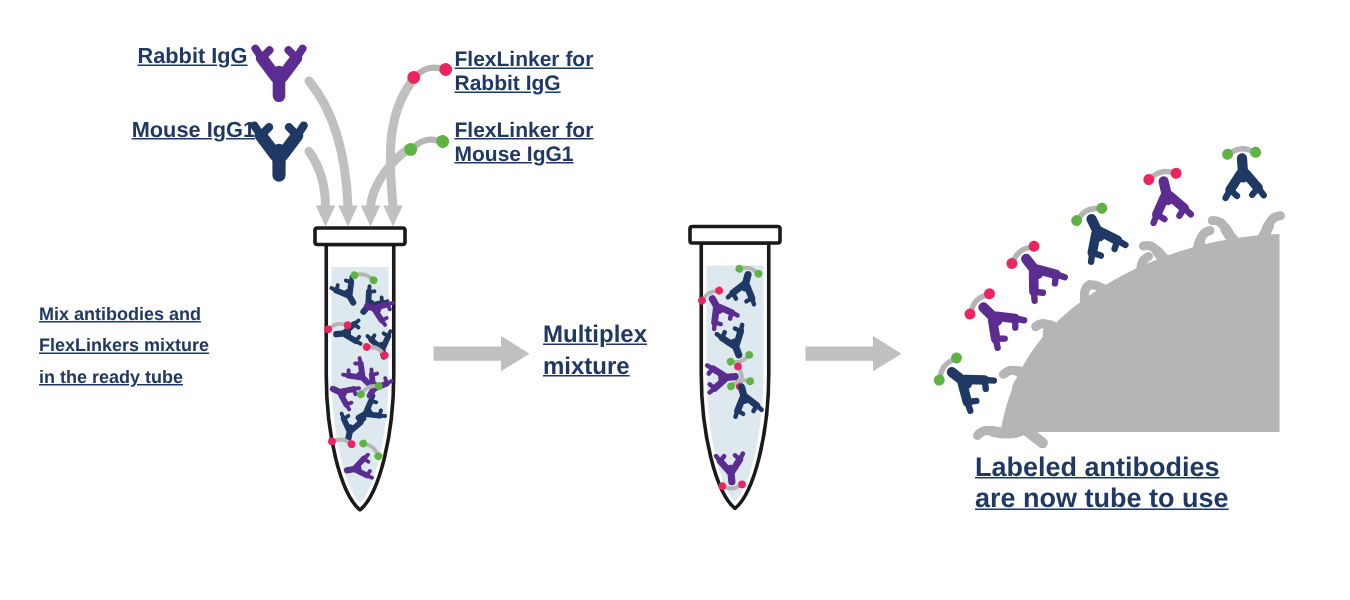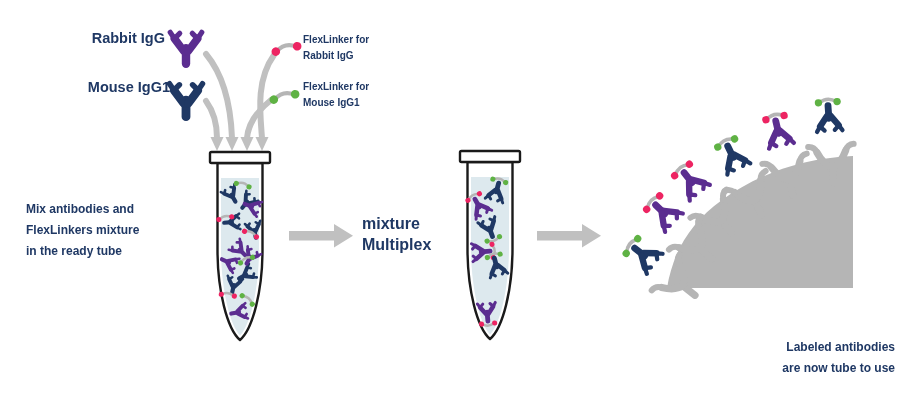--- a/index.html
+++ b/index.html
@@ -1,27 +1,27 @@
 <!DOCTYPE html>
 <html style="--c-navy: #1f3864; --c-purple: #5b2d90; --c-pink: #ed2462; --c-green: #5fb244; --c-gray: #b5b5b5; --c-arrow: #c0c0c0; --c-liquid: #dde9ee; --c-outline: #1a1a1a; --c-text: #1f3864; --c-background: #ffffff;"><head>
 <meta charset="utf-8">
 <style>
   html,body{margin:0;padding:0;background:#ffffff;}
   .stage{position:relative;width:900px;height:400px;background:var(--c-background,#fff);
          font-family:"Liberation Sans","DejaVu Sans",sans-serif;overflow:hidden;}
   .stage svg{position:absolute;left:0;top:0;}
-  .lbl{position:absolute;color:var(--c-text,#1f3864);font-weight:bold;line-height:20px;font-size:15.5px;}
+  .lbl{position:absolute;color:var(--c-text,#1f3864);font-weight:bold;line-height:20px;font-size:15.5px;text-decoration:underline;}
   .lbl-rabbit{left:55px;top:28px;width:110px;text-align:right;font-size:14.5px;}
   .lbl-mouse{left:45px;top:77px;width:125px;text-align:right;font-size:14.5px;}
-  .lbl-fl{font-size:10px;line-height:15.5px;}
+  .lbl-fl{font-size:14px;line-height:15.5px;}
   .lbl-fl-rabbit{left:303px;top:32px;}
   .lbl-fl-mouse{left:303px;top:79px;}
   .lbl-mix{left:26px;top:199px;font-size:12px;line-height:21px;}
   .lbl-multiplex{left:362px;top:213px;font-size:16px;line-height:21px;}
-  .lbl-labeled{left:650px;top:301px;width:245px;text-align:right;font-size:12px;line-height:21px;margin-top:36px;}
+  .lbl-labeled{left:650px;top:301px;width:245px;text-align:left;font-size:18px;line-height:21px;}
 </style>
 </head>
 <body>
 
 <div class="stage">
 
   <svg width="900" height="400" viewBox="0 0 900 400">
     <defs>
 
       <g id="ab" fill="none" stroke="currentColor" stroke-linecap="round" stroke-linejoin="round">
@@ -176,22 +176,22 @@
     <div>Mouse IgG1</div>
   </div>
 
   <div class="lbl lbl-mix">
     <div>Mix antibodies and</div>
     <div>FlexLinkers mixture</div>
     <div>in the ready tube</div>
   </div>
 
   <div class="lbl lbl-multiplex">
+    <div>Multiplex</div>
     <div>mixture</div>
-    <div>Multiplex</div>
   </div>
 
   <div class="lbl lbl-labeled">
     <div>Labeled antibodies</div>
     <div>are now tube to use</div>
   </div>
 
 </div>
 
 </body></html>

